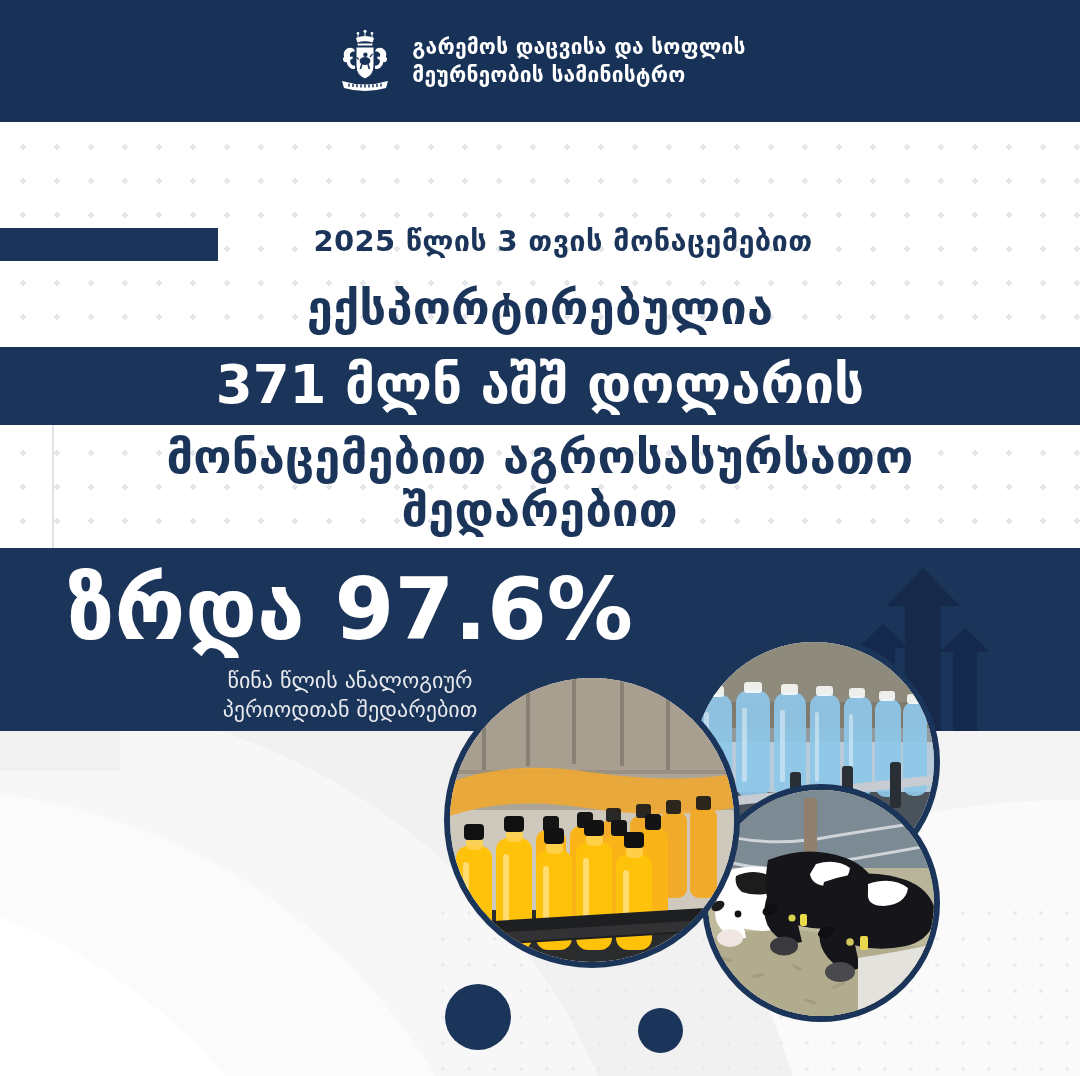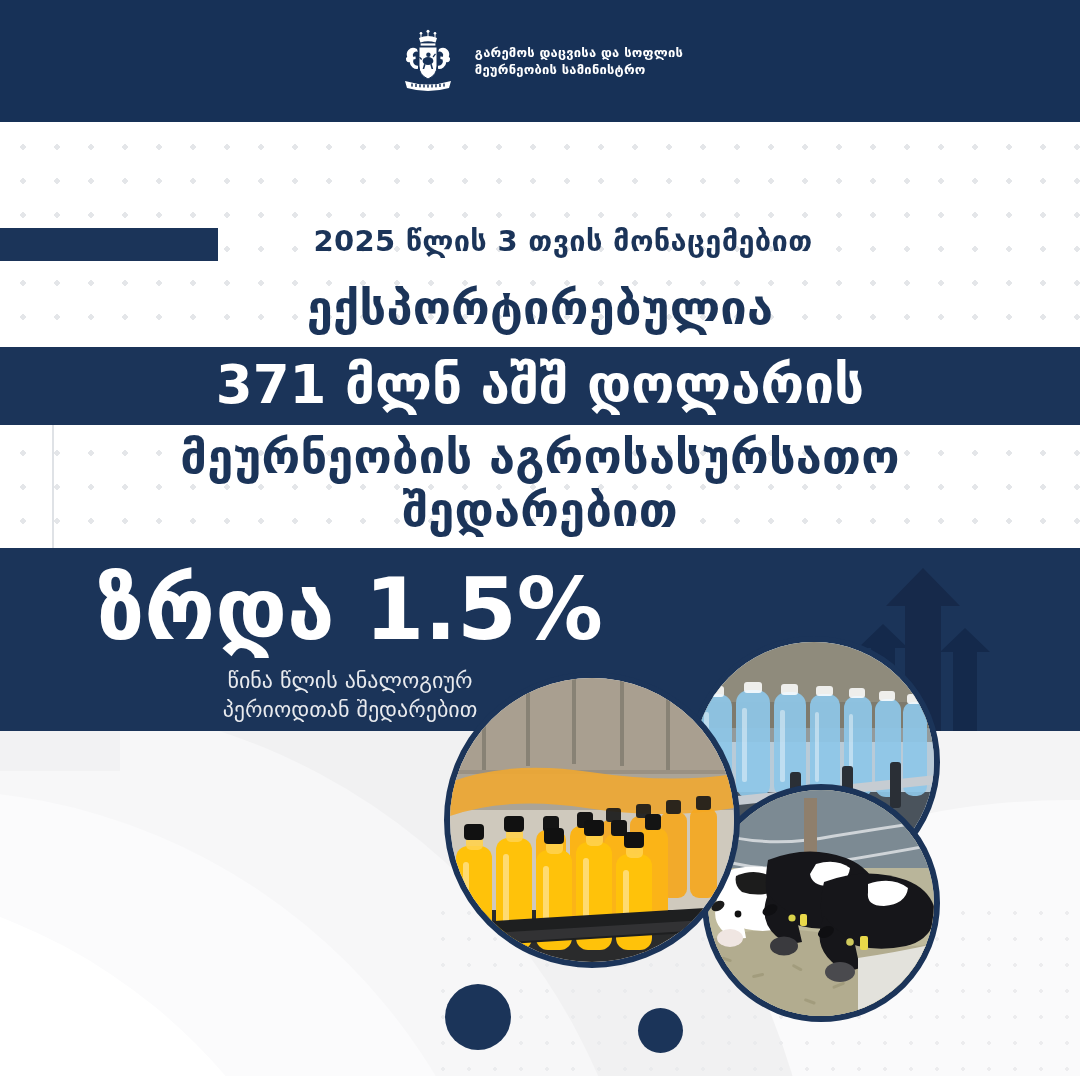--- a/index.html
+++ b/index.html
@@ -74,21 +74,21 @@
   
   .header-band{
     position:absolute; left:0; top:0; width:1080px; height:122px;
     background:#173157;
     display:flex; align-items:center; justify-content:center;
   }
   .header-inner{ display:flex; align-items:center; gap:16px; }
   .emblem{ width:62px; height:72px; flex:0 0 auto; }
   .ministry-text{
     color:#ffffff;
-    font-size:13px;
+    font-size:21px;
     font-weight:700;
     line-height:1.34;
     letter-spacing:.2px;
     white-space:pre-line;
     text-align:left;
   }
 
   
   .growth-band{
     position:absolute; left:0; top:548px; width:1080px; height:183px;
@@ -264,21 +264,21 @@
 მეურნეობის სამინისტრო</div>
     </div>
   </div>
 
   <div class="sub-tab"></div>
   <div class="eyebrow">2025 წლის 3 თვის მონაცემებით</div>
 
   <div class="headline">
     <div class="hl-line">ექსპორტირებულია</div>
     <div class="hl-hi">371 მლნ აშშ დოლარის</div>
-    <div class="hl-line">მეურნეობის აგროსასურსათო</div>
+    <div class="hl-line">მონაცემებით აგროსასურსათო</div>
     <div class="hl-line">შედარებით</div>
   </div>
 
   <div class="growth-band">
     <div class="arrows-wrap">
       <svg viewBox="0 0 190 175" width="190" height="175" aria-hidden="true">
         <defs>
           <linearGradient id="agrad" x1="0" y1="0" x2="0" y2="1">
             <stop offset="0%" stop-color="#16294a"></stop>
             <stop offset="55%" stop-color="#1a3караб"></stop>
@@ -294,21 +294,21 @@
         <path d="M30 92 L55 68 L80 92 L67 92 L67 175 L43 175 L43 92 Z" fill="#14294b"></path>
 
         <path d="M112 96 L137 72 L162 96 L149 96 L149 175 L125 175 L125 96 Z" fill="#14294b"></path>
 
         <path d="M58 50 L95 12 L132 50 L113 50 L113 175 L77 175 L77 50 Z" fill="#16294a"></path>
       </svg>
     </div>
   </div>
 
   <div class="growth-text">
-    <div class="growth-main">ზრდა 1.5%</div>
+    <div class="growth-main">ზრდა 97.6%</div>
     <div class="growth-sub">წინა წლის ანალოგიურ
 პერიოდთან შედარებით</div>
   </div>
 
   <div class="photo photo-water">
     <div class="photo-inner">
       <svg viewBox="0 0 240 240" width="240" height="240" preserveAspectRatio="xMidYMid slice" aria-hidden="true">
         <rect width="240" height="240" fill="#b9cbd8"></rect>
         <rect width="240" height="86" fill="#8f8b7c"></rect>
         <rect y="60" width="240" height="40" fill="#6e6a5e" opacity=".5"></rect>

